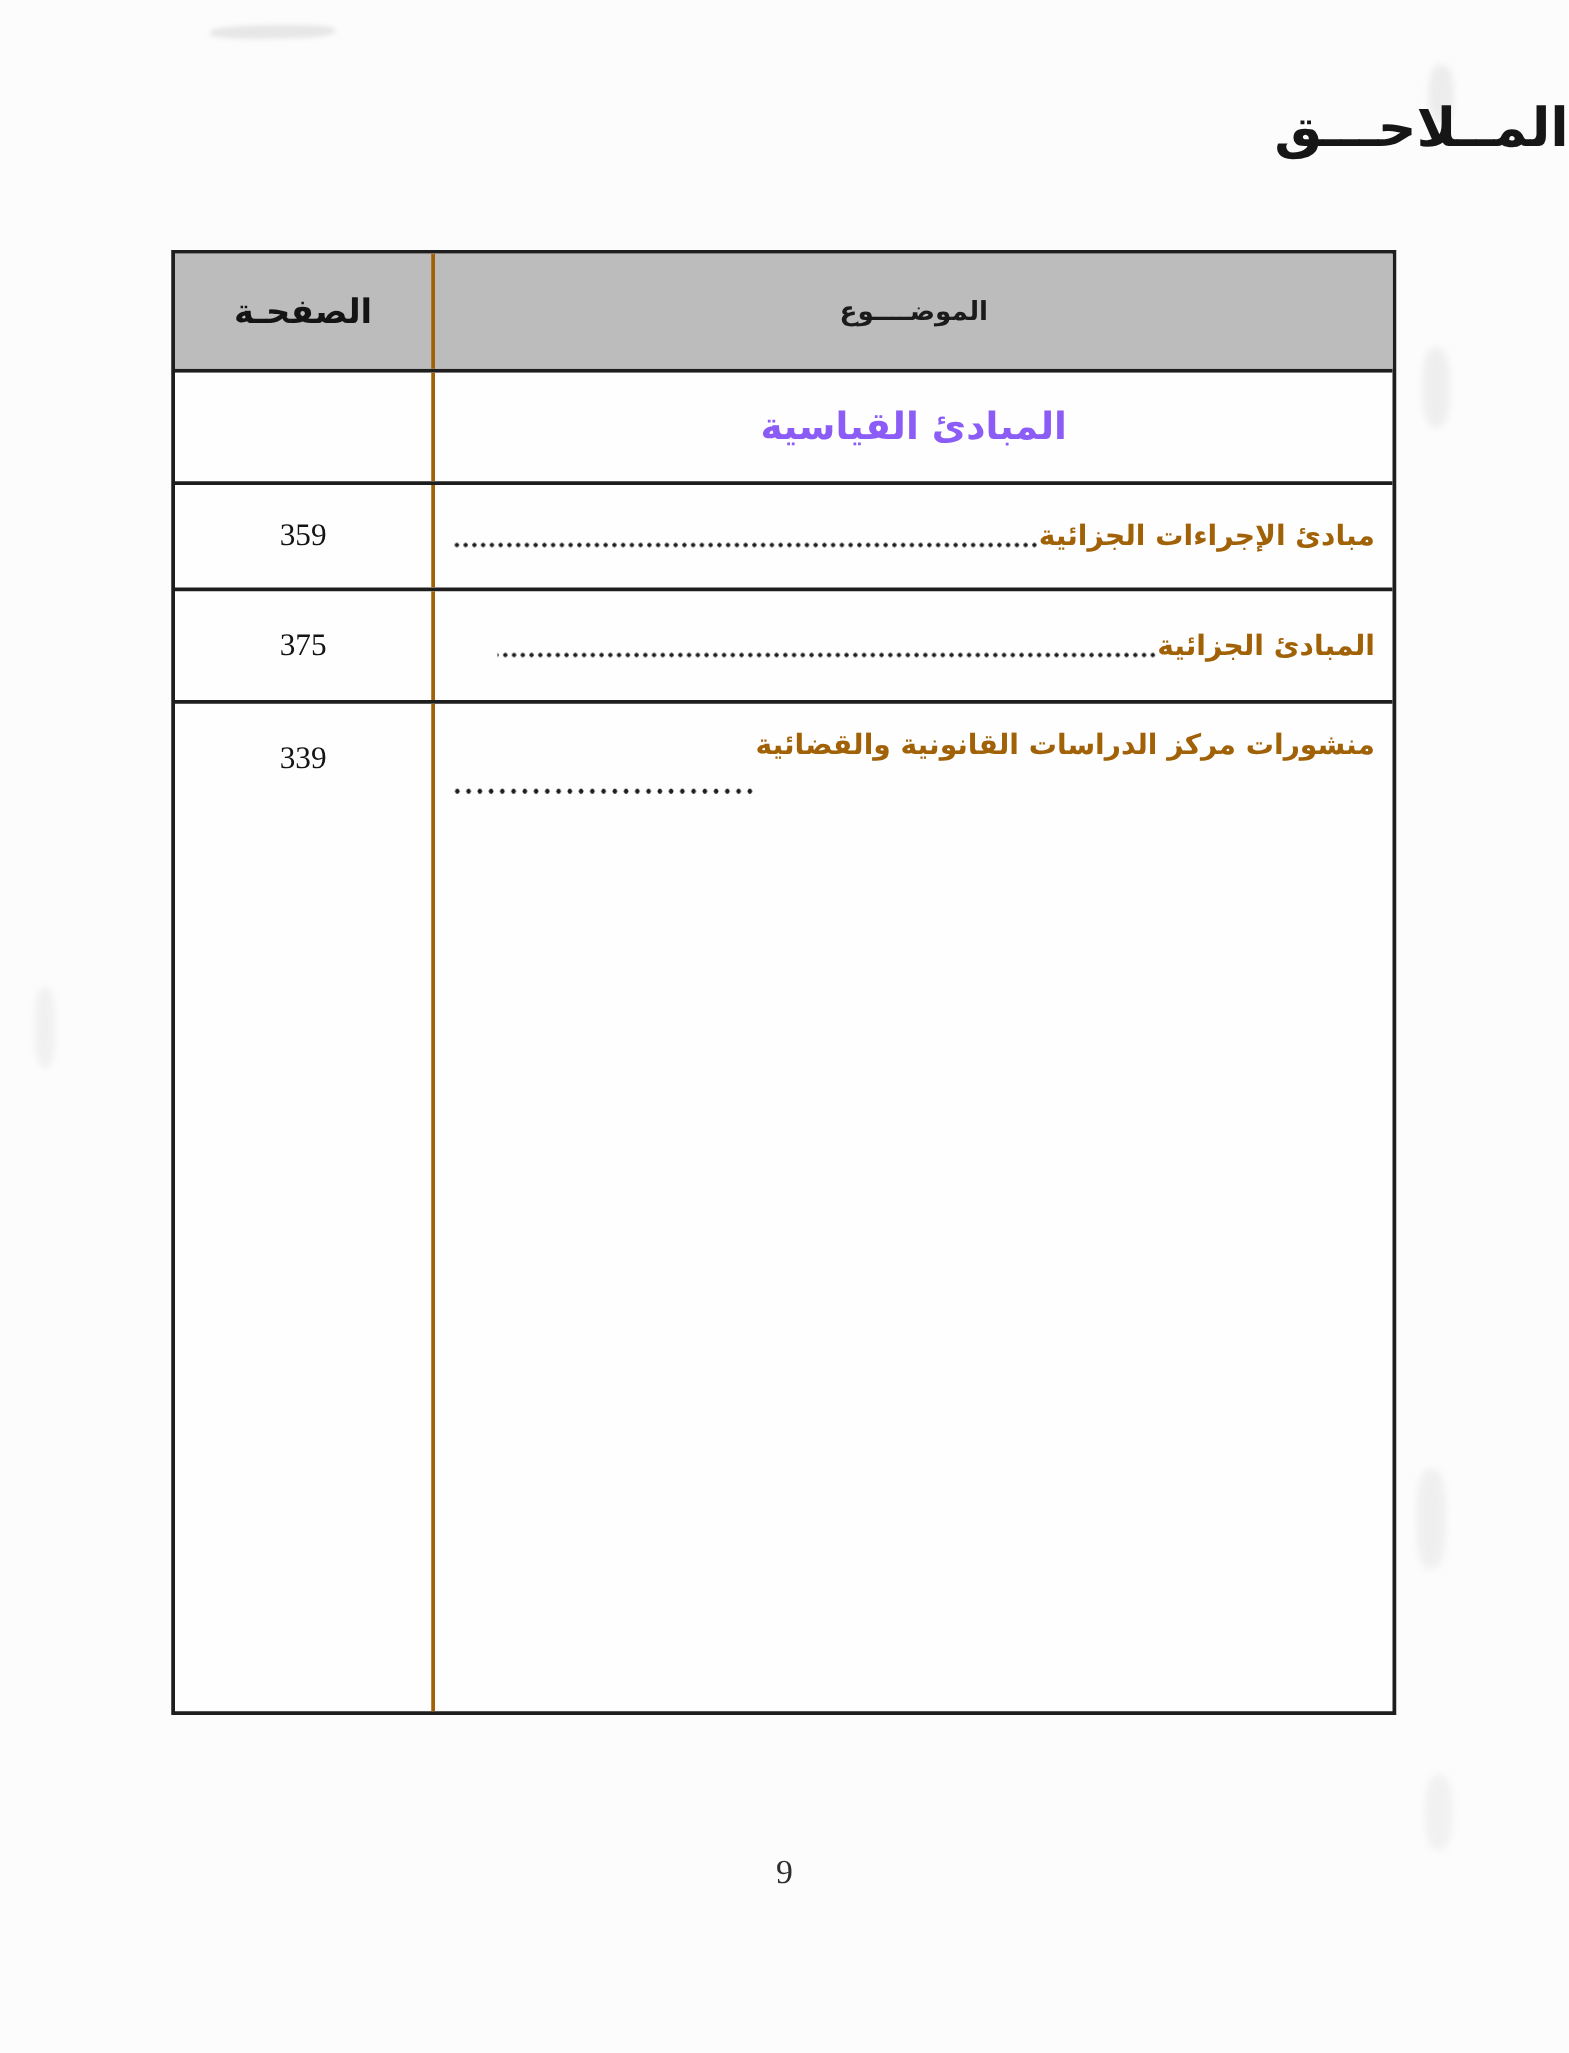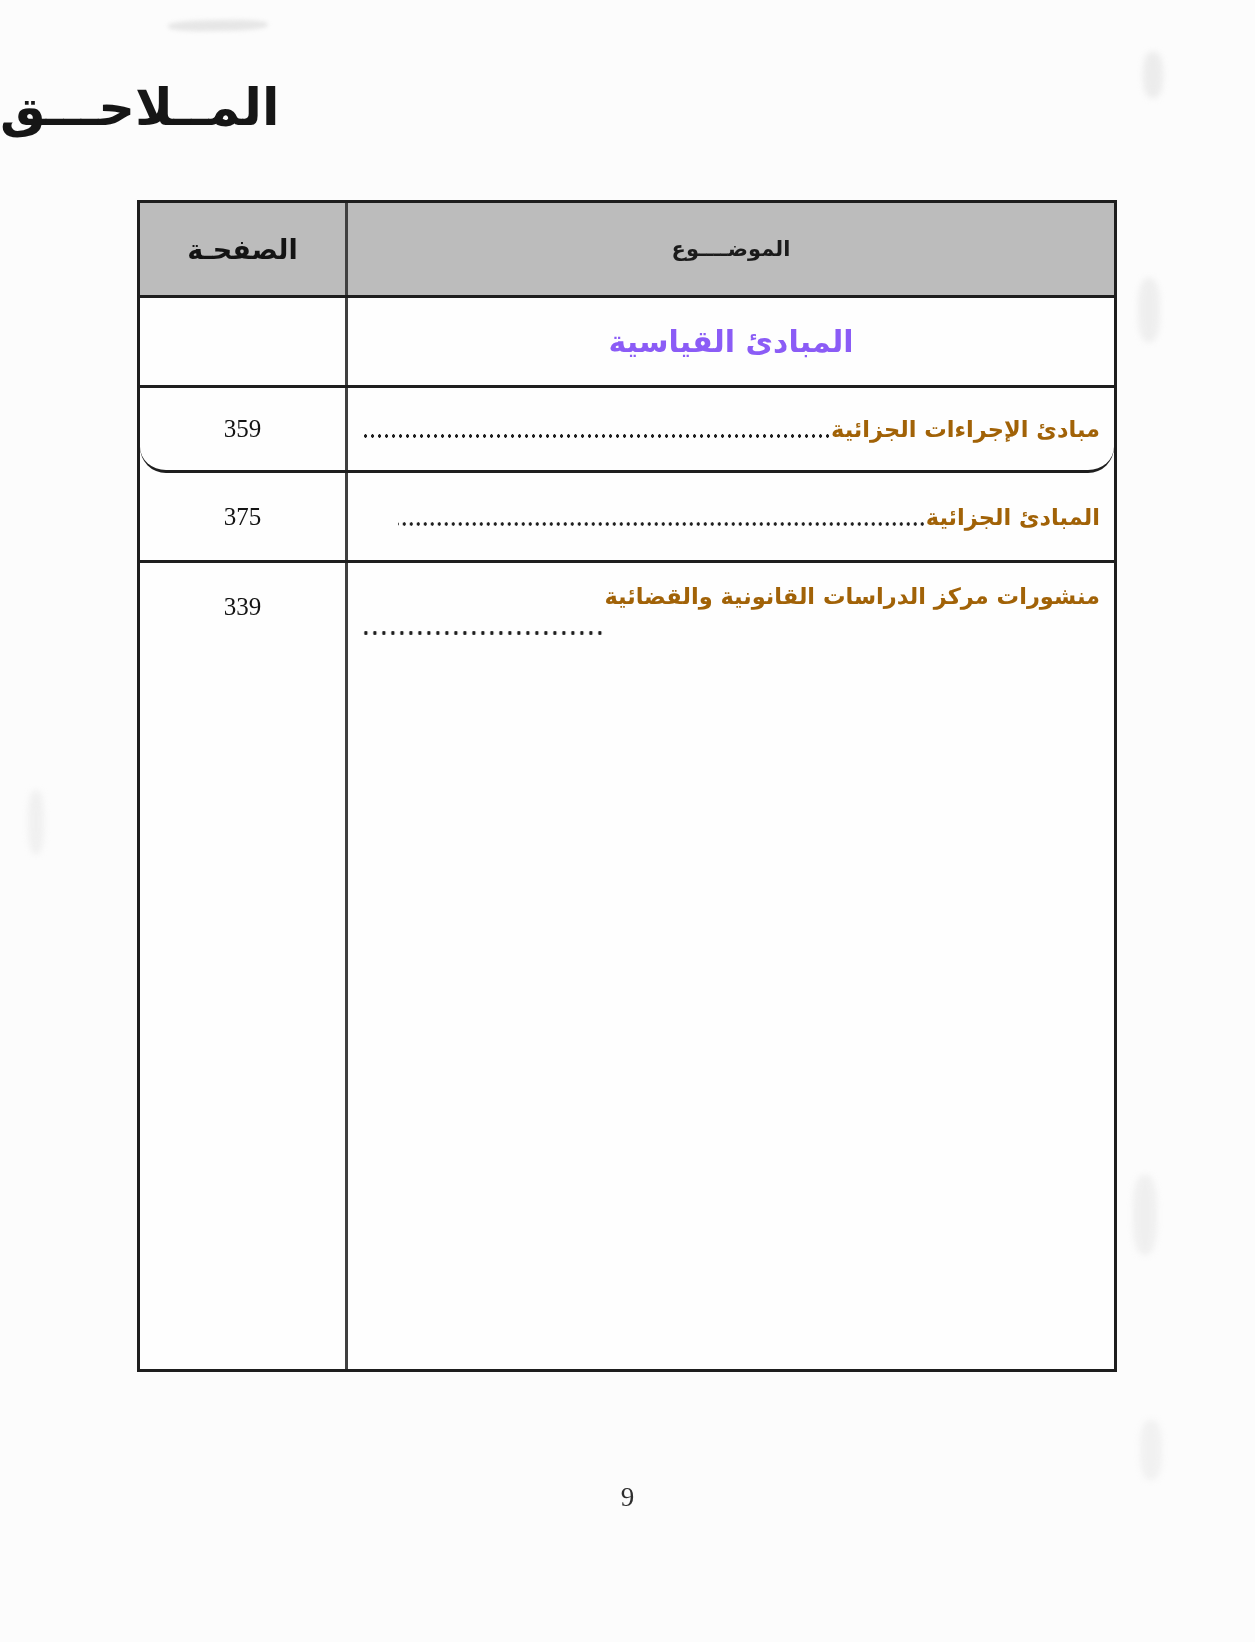--- a/index.html
+++ b/index.html
@@ -31,23 +31,23 @@
   .a5 { left: 28px;  top: 790px; width: 16px; height: 64px;  background: #e9e9e9; opacity: .6; }
   .a6 { left: 1140px; top: 1420px; width: 22px; height: 60px; background: #e7e7e7; opacity: .5; }
 
   
   .doc-title {
     position: absolute;
     top: 78px;
     left: 0;
     width: 100%;
     margin: 0;
-    text-align: left;
-    direction: rtl;
-    font-size: 51px;
+    text-align: right;
+    direction: rtl;
+    font-size: 43px;
     font-weight: bold;
     color: #161616;
     letter-spacing: 0;
   }
 
   
   .toc-table {
     position: absolute;
     left: 137px;
     top: 200px;
@@ -64,21 +64,21 @@
     flex-direction: row;
     border-bottom: 3px solid #1e1e1e;
     box-sizing: border-box;
     flex: 0 0 auto;
   }
   .trow:last-child { border-bottom: none; flex: 1 1 auto; }
 
   .col-page {
     width: 208px;
     box-sizing: border-box;
-    border-right: 3px solid #404040;
+    border-right: 3px solid #a16207;
     display: flex;
     align-items: center;
     justify-content: center;
     font-family: "Liberation Serif", serif;
     font-size: 25px;
     color: #141414;
     flex: 0 0 auto;
   }
   .col-subject {
     flex: 1 1 auto;
@@ -102,21 +102,21 @@
   
   .section-row { height: 90px; }
   .section-row .col-subject {
     direction: rtl;
     font-weight: bold;
     font-size: 30px;
     color: #8b5cf6;
   }
 
   
-  .entry-row-1 { height: 85px; border-radius: 26px; }
+  .entry-row-1 { height: 85px; }
   .entry-row-2 { height: 90px; gap: 36px; }
   .entry-cell {
     direction: rtl;
     display: flex;
     align-items: center;
     justify-content: flex-start;
     padding: 0 14px;
   }
   .entry-title {
     font-weight: bold;

